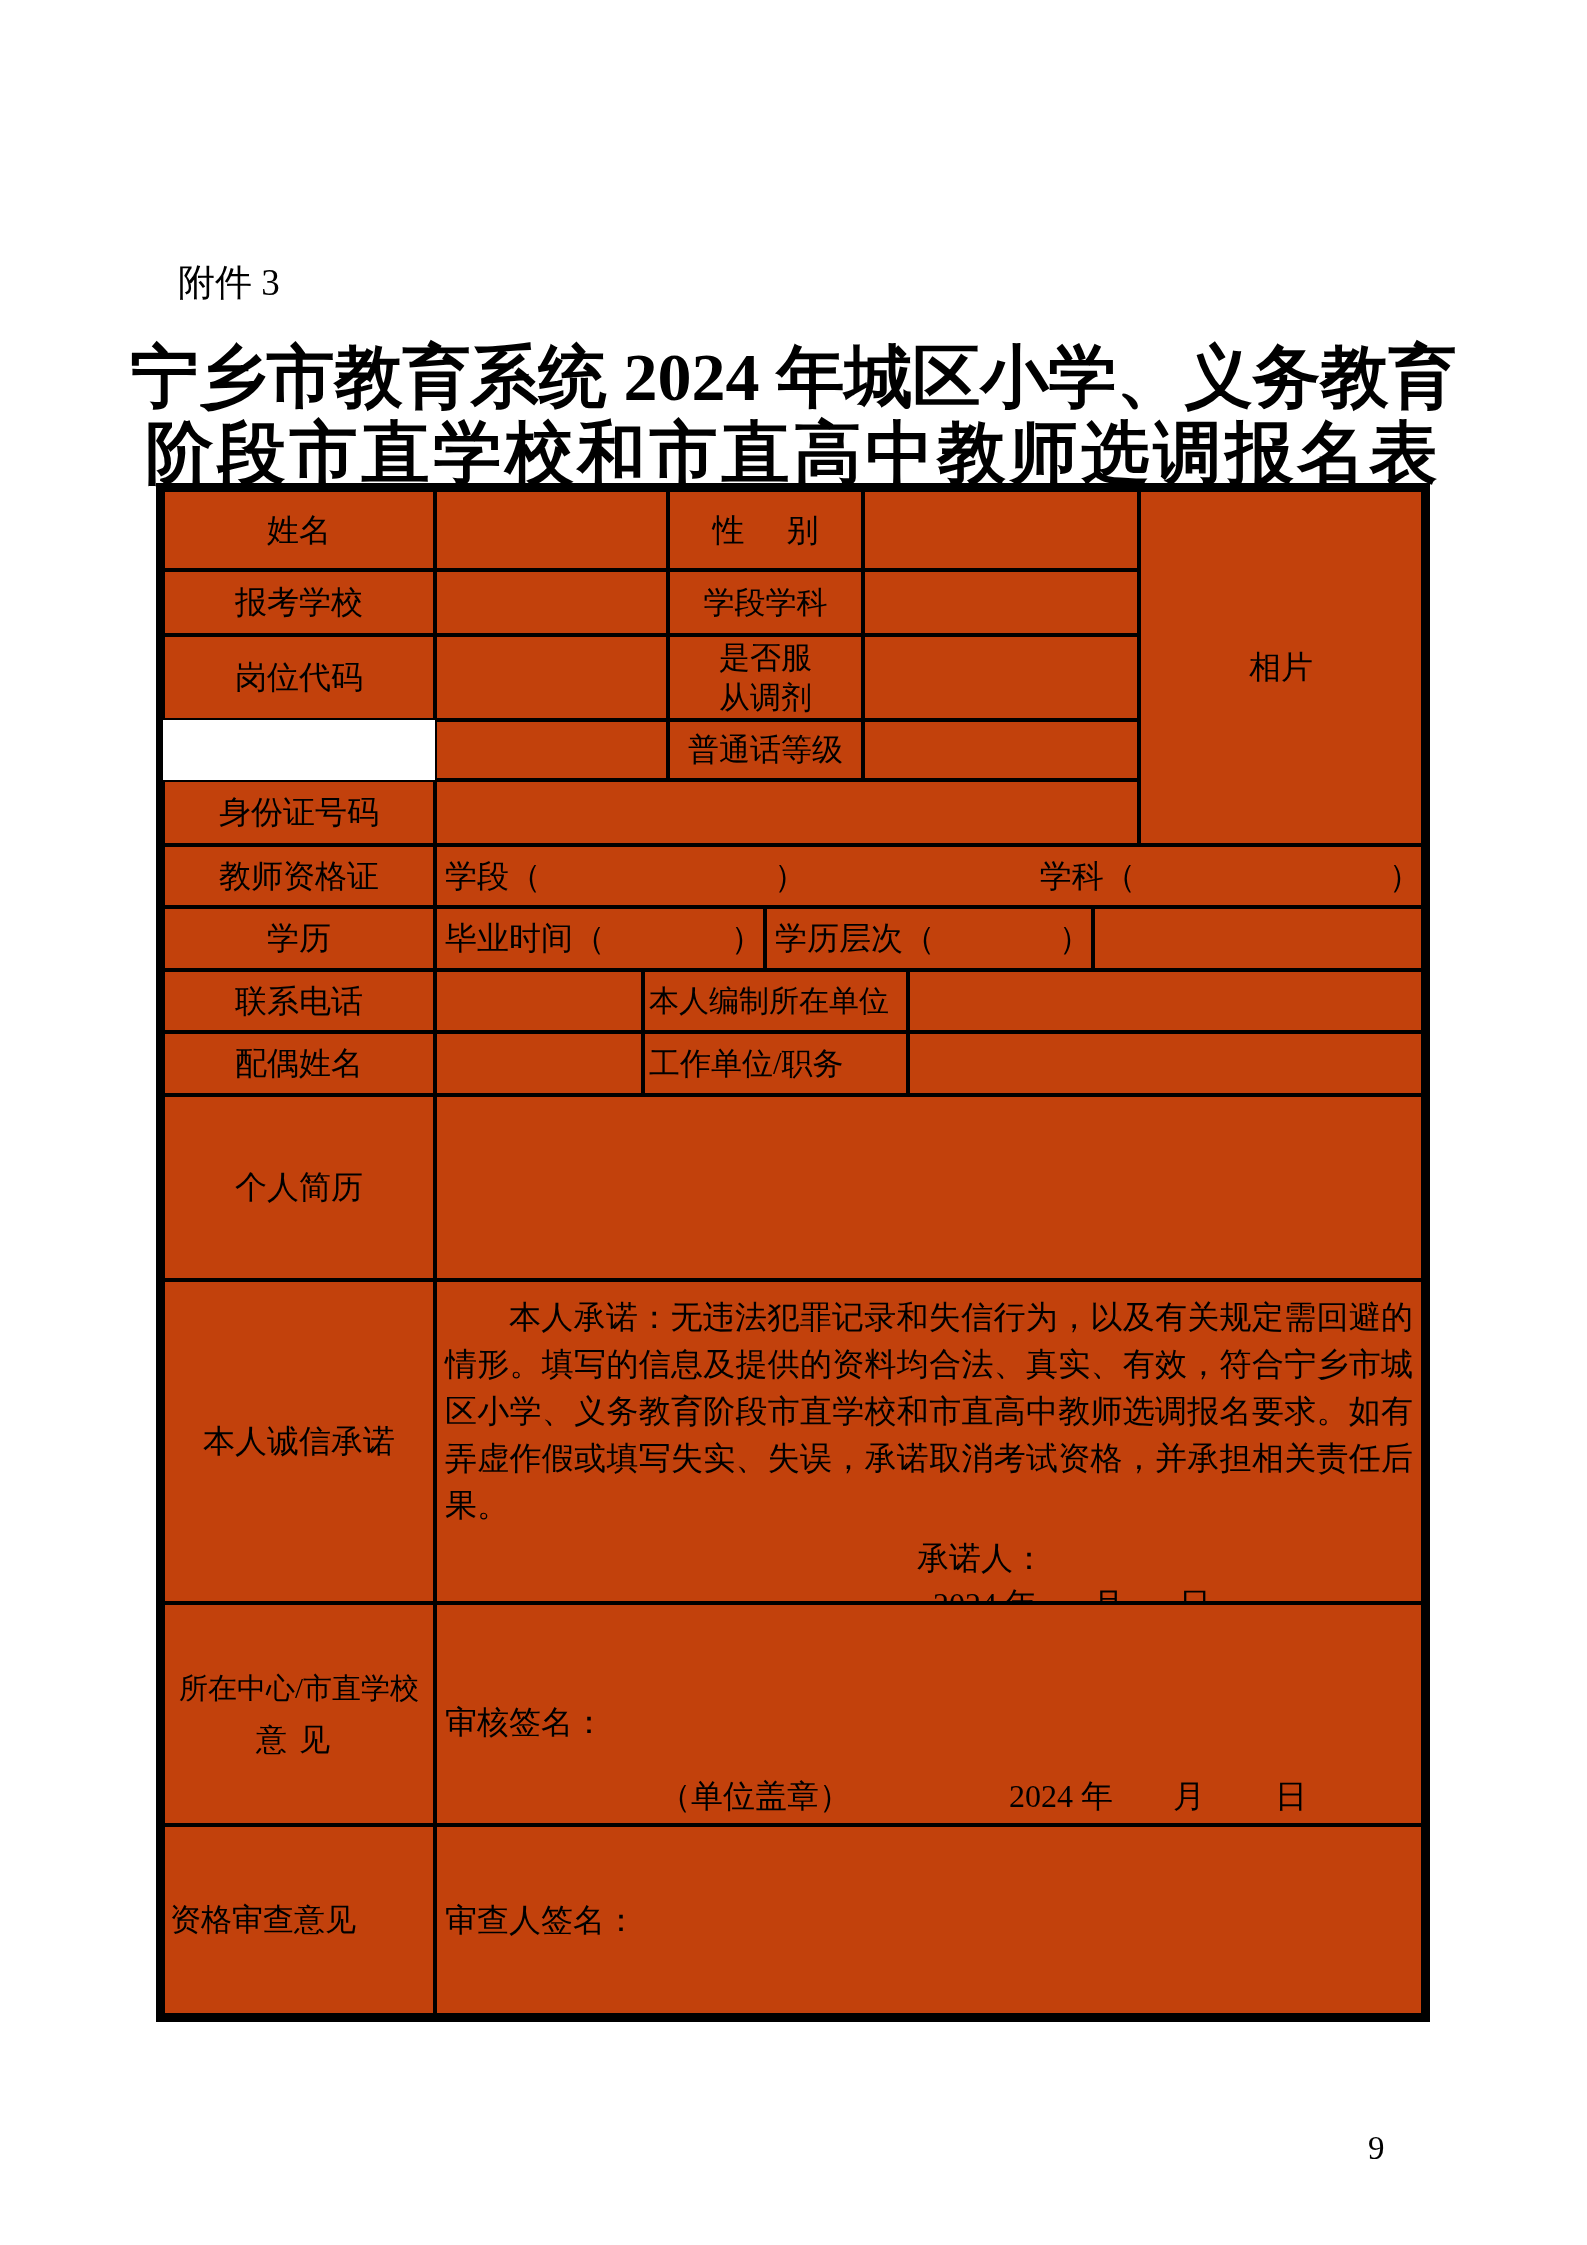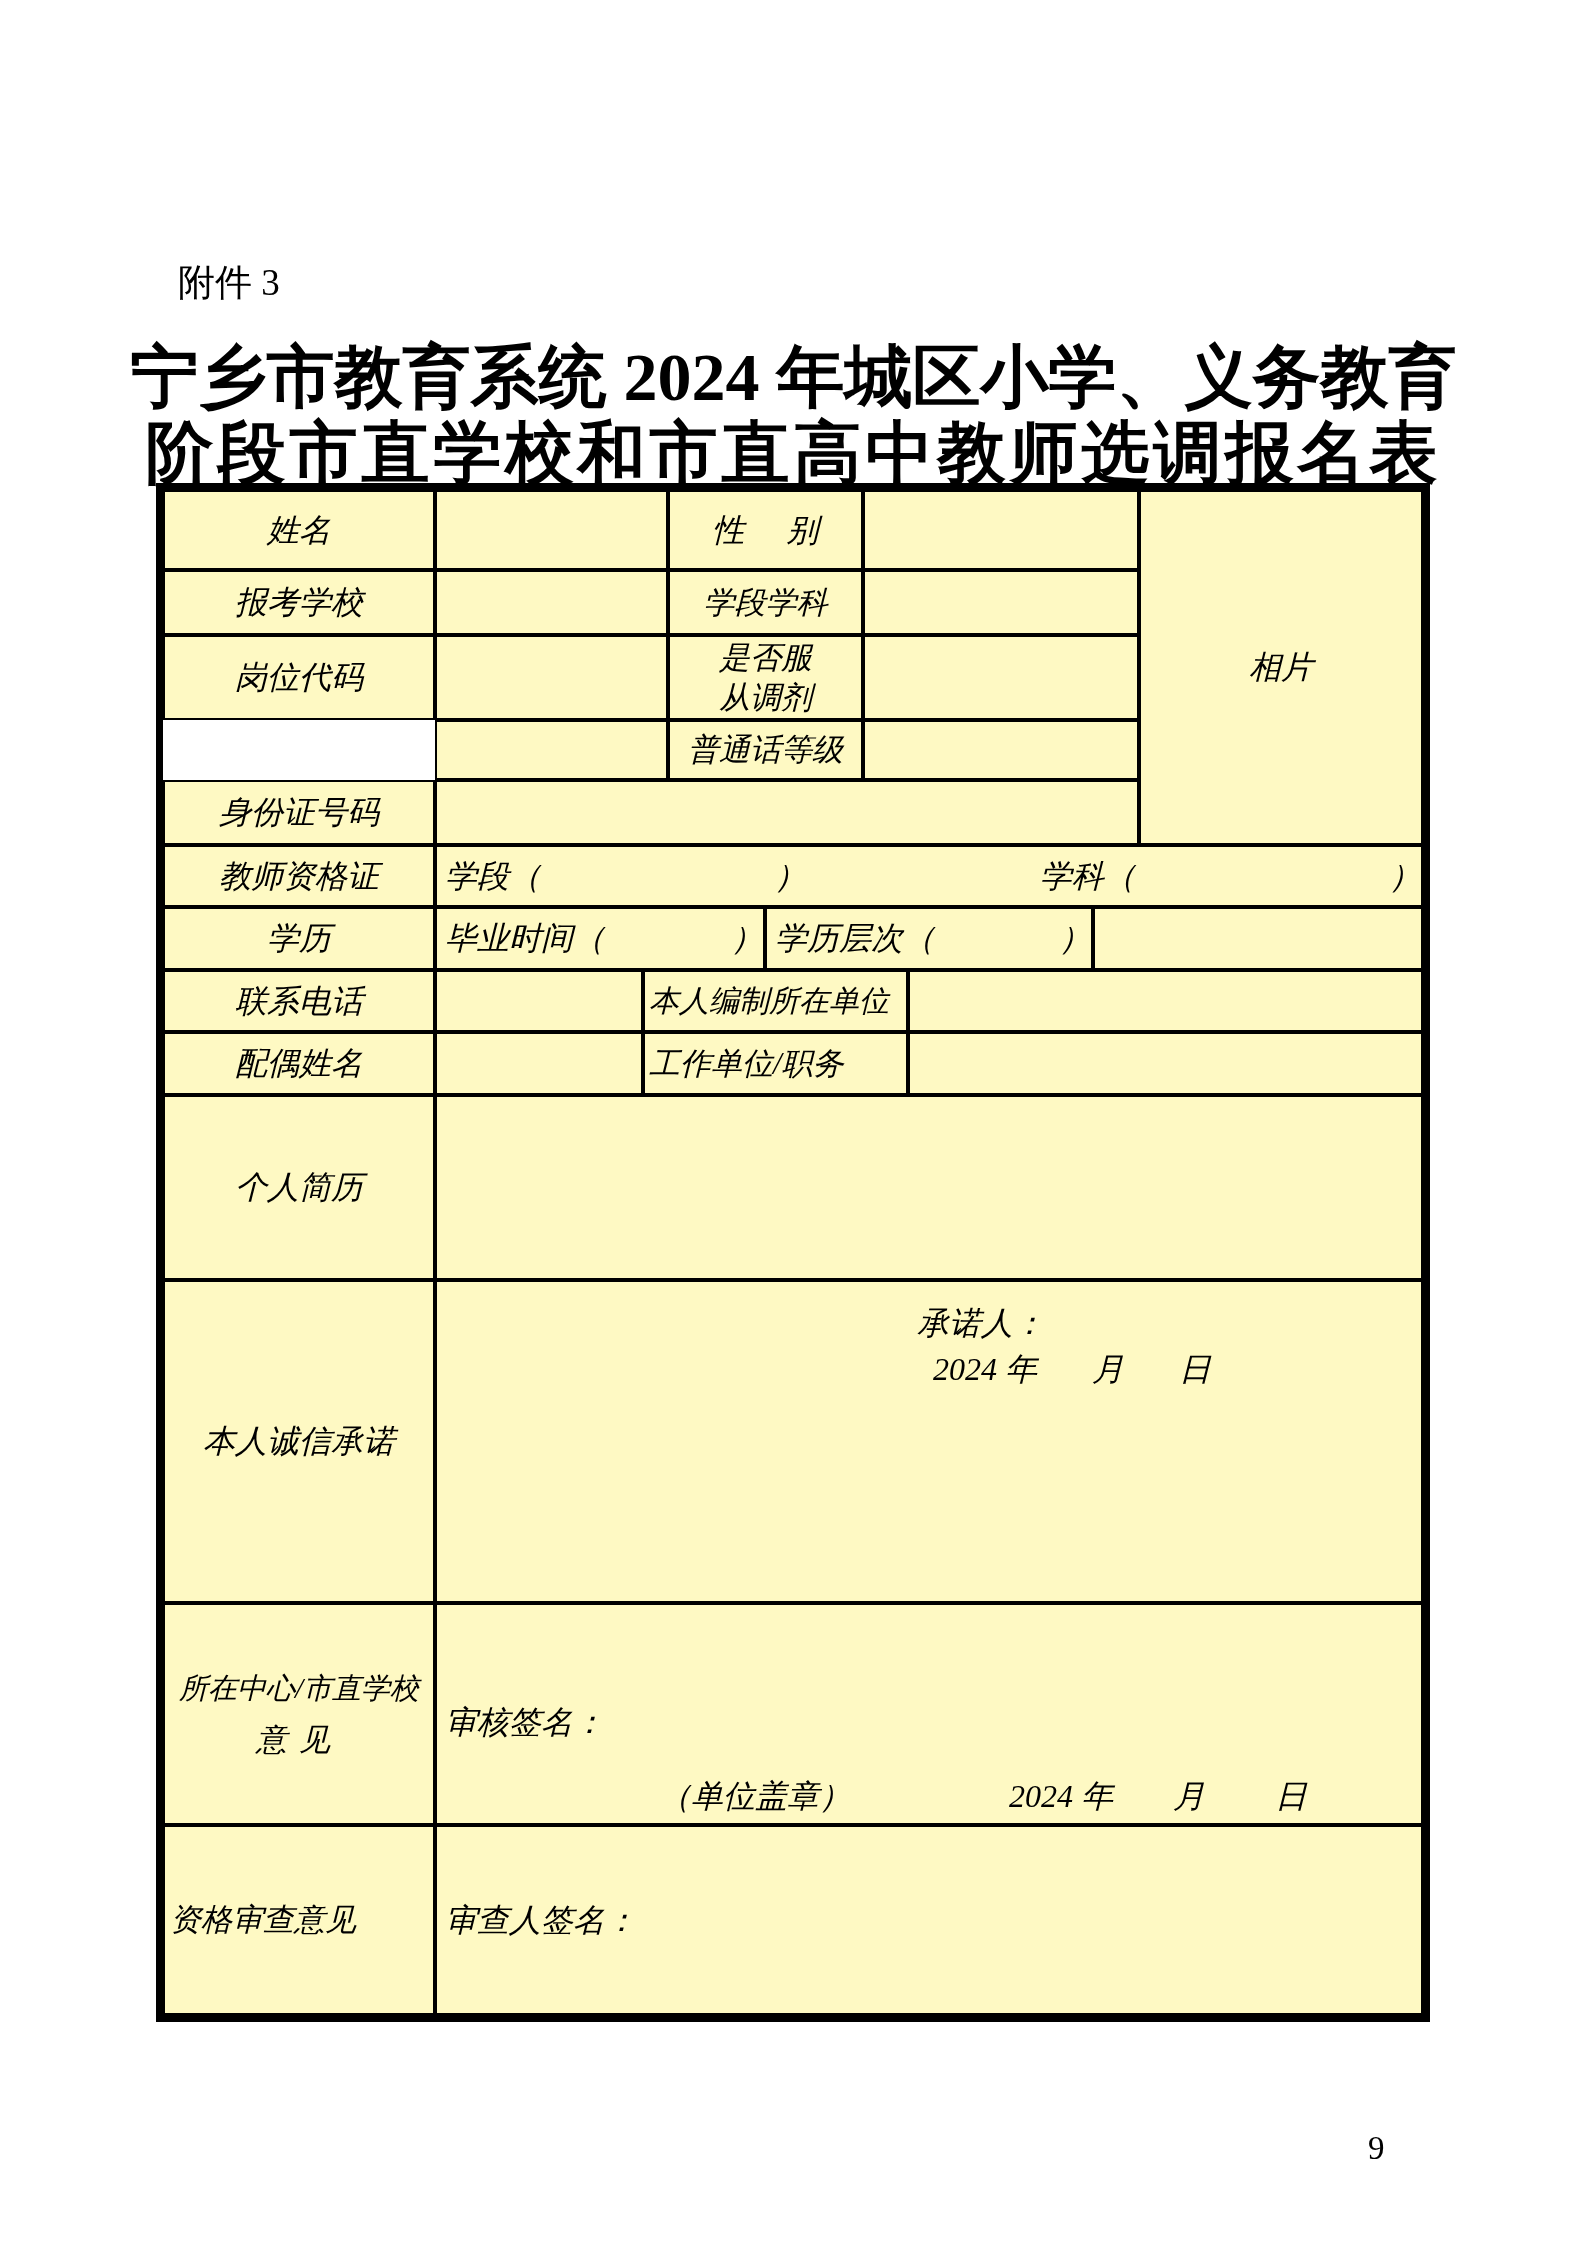--- a/index.html
+++ b/index.html
@@ -15,22 +15,21 @@
   
   .c{
     position:absolute;
     box-sizing:border-box;
     border:2px solid #000;
     display:flex;
     align-items:center;
     justify-content:center;
     font-size:32px;
     line-height:1.2;
-    background:#fef9c3;
-    font-style:italic;
+    background:#c2410c;
   }
   .c.left{justify-content:space-between;padding-left:8px;}
   .c.col{flex-direction:column;}
   .c.plain{display:block;}
   .outer-border{
     position:absolute;
     left:156px;top:483px;width:1274px;height:1539px;
     box-sizing:border-box;
     border:7px solid #000;
     pointer-events:none;
@@ -147,20 +146,21 @@
   <div class="c" style="left:163px;top:1032px;width:272px;height:63px;">配偶姓名</div>
   <div class="c" style="left:435px;top:1032px;width:208px;height:63px;"></div>
   <div class="c left small31" style="left:643px;top:1032px;width:265px;height:63px;padding-left:4px;">工作单位/职务</div>
   <div class="c" style="left:908px;top:1032px;width:515px;height:63px;"></div>
 
   <div class="c" style="left:163px;top:1095px;width:272px;height:185px;">个人简历</div>
   <div class="c" style="left:435px;top:1095px;width:988px;height:185px;"></div>
 
   <div class="c" style="left:163px;top:1280px;width:272px;height:323px;text-align:center;">本人诚信承诺</div>
   <div class="c plain pledge-cell" style="left:435px;top:1280px;width:988px;height:323px;">
+    <p class="pledge-p">本人承诺：无违法犯罪记录和失信行为，以及有关规定需回避的情形。填写的信息及提供的资料均合法、真实、有效，符合宁乡市城区小学、义务教育阶段市直学校和市直高中教师选调报名要求。如有弄虚作假或填写失实、失误，承诺取消考试资格，并承担相关责任后果。</p>
     <div class="pledge-signer">承诺人：</div>
     <div class="pledge-date">
       <span>2024 年</span>
         <span class="sp sp55"></span>
         <span>月</span>
         <span class="sp sp55"></span>
         <span>日</span>
     </div>
   </div>
 

